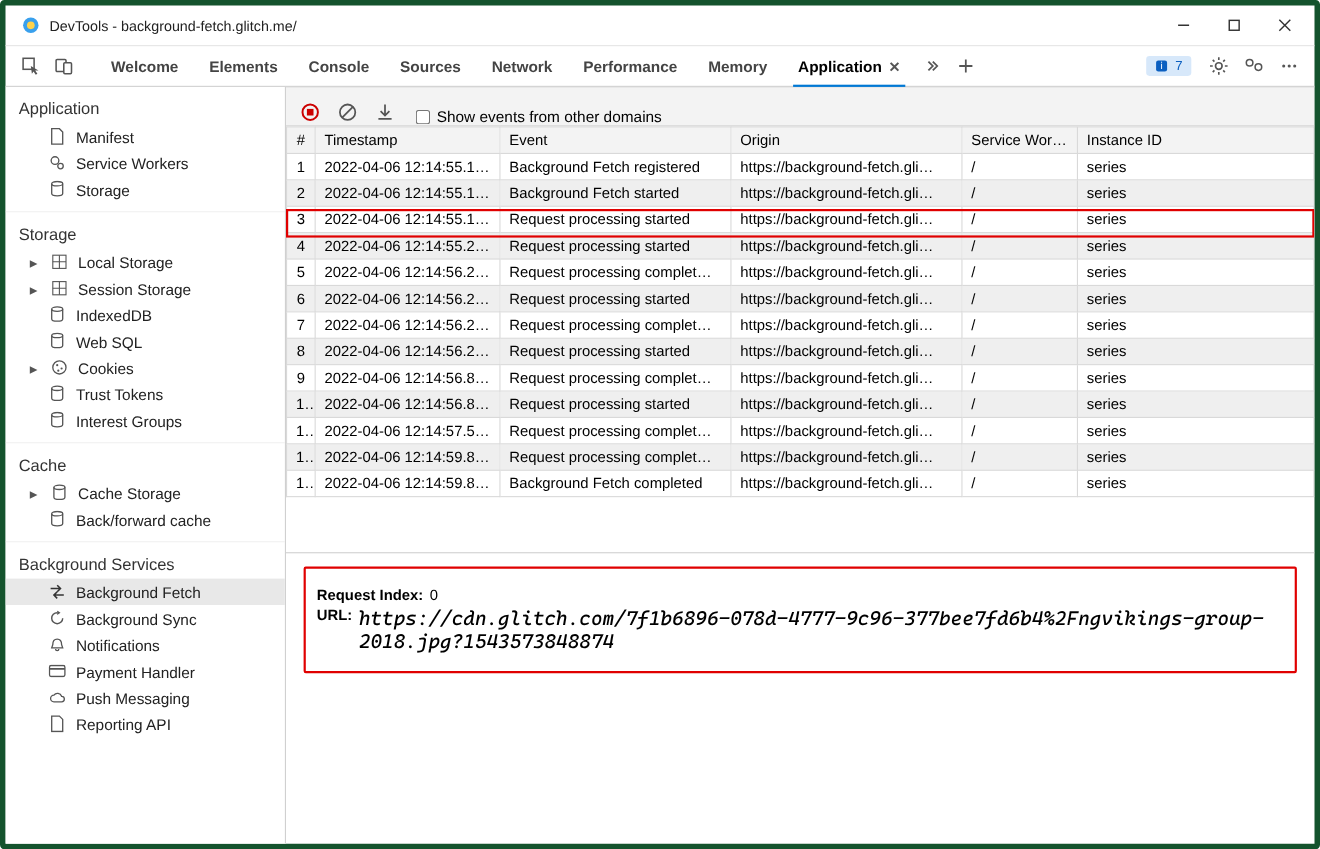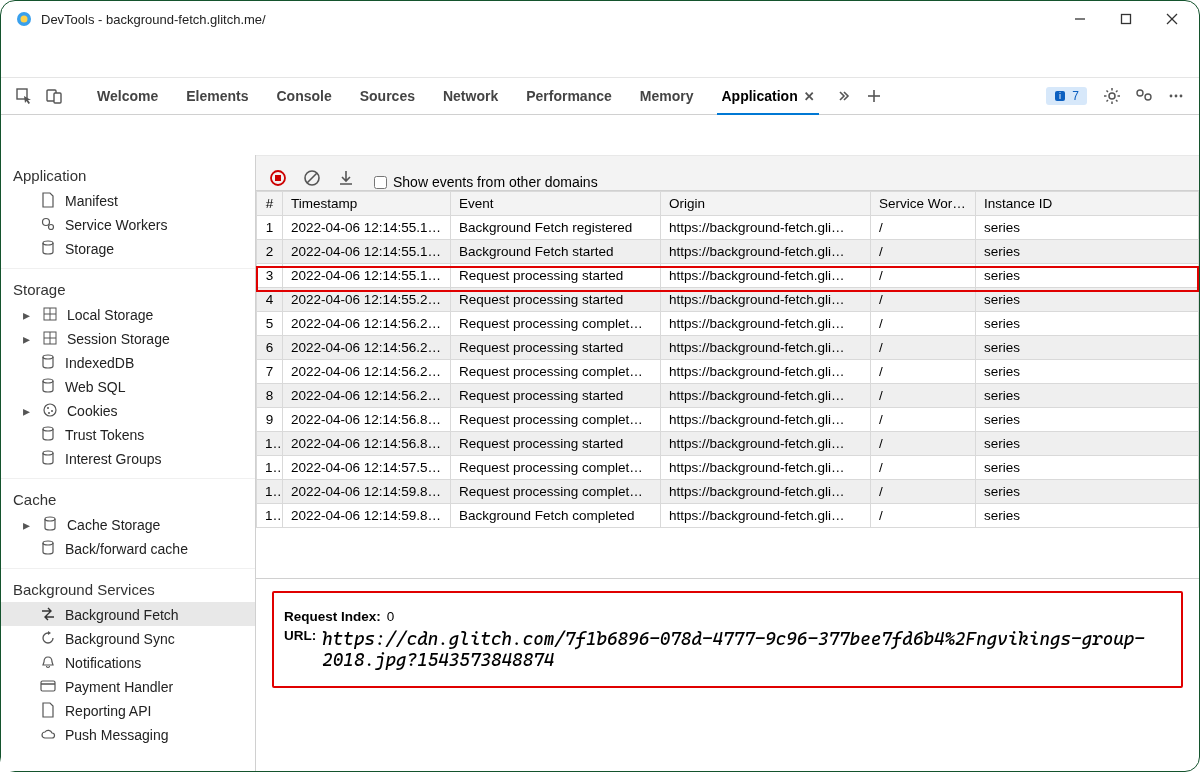--- a/index.html
+++ b/index.html
@@ -1,17 +1,17 @@
 <!DOCTYPE html>
 <html><head>
 <meta charset="utf-8">
 <style>
 * { box-sizing: border-box; margin: 0; padding: 0; }
 html, body { width: 1200px; height: 772px; overflow: hidden; font-family: "Segoe UI", Arial, sans-serif; font-size: 13px; background: #fff; }
-.window { width: 1200px; height: 772px; border: 1px solid #14532d; border-radius: 15px; display: flex; flex-direction: column; background: #fff; gap: 40px; }
+.window { width: 1200px; height: 772px; border: 5px solid #14532d; border-radius: 4px; display: flex; flex-direction: column; background: #fff; }
 .titlebar { height: 36px; display: flex; align-items: center; padding: 0 4px; }
 .titlebar .app-icon { width: 18px; height: 18px; margin: 0 8px 0 10px; display:inline-flex; align-items:center; justify-content:center; }
 .titlebar .title { flex: 0 0 auto; font-size: 13px; color: #222; }
 .titlebar .spacer { flex: 1; }
 .titlebar .win-btn { width: 46px; height: 30px; display: inline-flex; align-items: center; justify-content: center; color: #444; }
 .tabbar { height: 38px; border-top: 1px solid #e5e5e5; border-bottom: 1px solid #d0d0d0; display: flex; align-items: stretch; padding: 0 8px; }
 .tabbar .tool-icon { width: 30px; display: inline-flex; align-items: center; justify-content: center; color: #555; }
 .tabbar .tab { padding: 0 14px; display: inline-flex; align-items: center; font-size: 14px; color: #444; cursor: default; position: relative; font-weight: bold; }
 .tabbar .tab.active { color: #000; }
 .tabbar .tab.active::after { content:""; position:absolute; left:10px; right:10px; bottom:-1px; height:2px; background:#0078d4; }
@@ -331,33 +331,33 @@
             <span class="item-icon">
               <svg width="16" height="12">
                 <rect x="1" y="1" width="14" height="10" rx="1.5" fill="none" stroke="#555" stroke-width="1.2"></rect>
                 <line x1="1" y1="4" x2="15" y2="4" stroke="#555" stroke-width="1.5"></line>
               </svg>
             </span>
             <span>Payment Handler</span>
           </div>
         <div class="tree-item indent1">
             <span class="item-icon">
-              <svg width="14" height="16">
-                <path d="M2 1 H9 L12 4 V15 H2 Z" fill="none" stroke="#555" stroke-width="1.2"></path>
-              </svg>
-            </span>
-            <span>Reporting API</span>
-          </div>
-        <div class="tree-item indent1">
-            <span class="item-icon">
               <svg width="16" height="12">
                 <path d="M5 10 A3 3 0 0 1 5 4 A4 4 0 0 1 12 5 A2.5 2.5 0 0 1 12 10 Z" fill="none" stroke="#555" stroke-width="1.2"></path>
               </svg>
             </span>
             <span>Push Messaging</span>
+          </div>
+        <div class="tree-item indent1">
+            <span class="item-icon">
+              <svg width="14" height="16">
+                <path d="M2 1 H9 L12 4 V15 H2 Z" fill="none" stroke="#555" stroke-width="1.2"></path>
+              </svg>
+            </span>
+            <span>Reporting API</span>
           </div>
       </div>
     </div>
 
     <div class="content">
       <div class="toolbar">
         <span class="tbtn record">
             <svg width="18" height="18">
               <circle cx="9" cy="9" r="7" fill="none" stroke="#c00" stroke-width="1.8"></circle>
               <rect x="6" y="6" width="6" height="6" fill="#c00"></rect>

